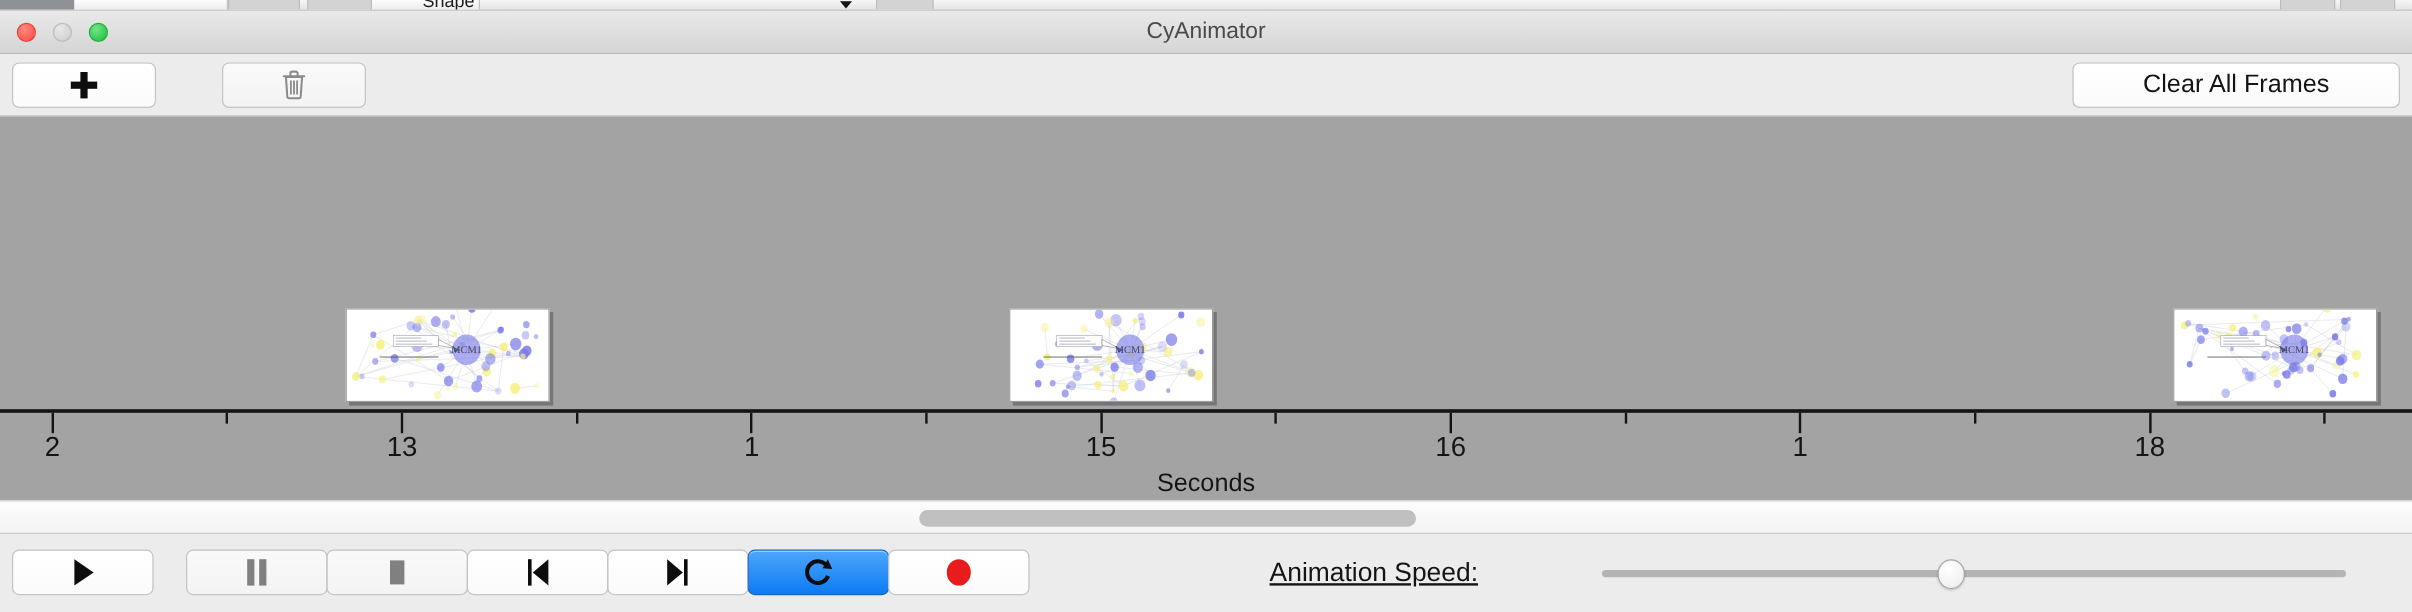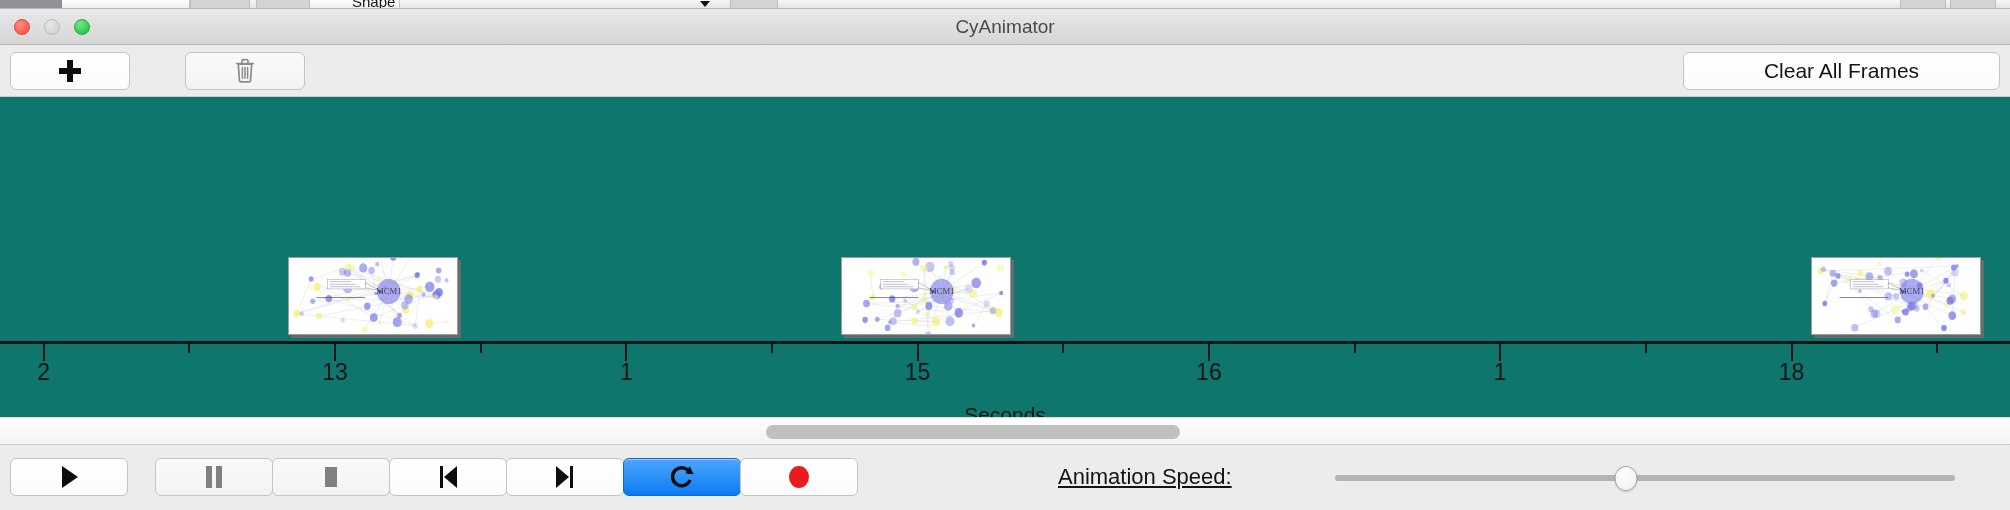--- a/index.html
+++ b/index.html
@@ -73,40 +73,40 @@
     position:absolute; top:7px; height:38px;
     border:1px solid #c4c4c4; border-radius:6px;
     display:flex; align-items:center; justify-content:center;
     cursor:pointer;
   }
   .tb-btn.enabled { background:linear-gradient(#ffffff,#fbfbfb); }
   .tb-btn.disabled{ background:linear-gradient(#fafafa,#f3f3f3); cursor:default; }
   #btn-add   { left:10px;  width:120px; }
   #btn-delete{ left:185px; width:120px; }
   #btn-clear {
-    right:10px; width:317px; top:7px; height:38px;
+    right:10px; width:273px; top:7px; height:38px;
     background:linear-gradient(#ffffff,#fbfbfb);
     border:1px solid #c4c4c4; border-radius:6px;
     position:absolute; display:flex; align-items:center; justify-content:center;
     font-size:21px; color:#141414; cursor:pointer;
     font-family:"Liberation Sans", sans-serif;
   }
   .plus-icon {
     position:relative; width:24px; height:24px;
   }
   .plus-icon::before, .plus-icon::after {
     content:""; position:absolute; background:#0d0d0d;
   }
   .plus-icon::before { left:9px; top:1px; width:6px; height:22px; }
   .plus-icon::after  { left:1px; top:9px; width:22px; height:6px; }
 
   
   #timeline {
     position:relative; width:100%; height:320px;
-    background:#0f766e; overflow:hidden;text-decoration:underline;
+    background:#a3a3a3; overflow:hidden;text-decoration:underline;
   }
   .frame-thumb {
     position:absolute;
     background:#ffffff;
     border:1px solid #9b9b9b;
     box-shadow:3px 3px 0 0 rgba(110,110,110,0.85);
     overflow:hidden;
   }
   .frame-thumb svg { display:block; width:100%; height:100%; }
 
@@ -121,21 +121,20 @@
   .tick.minor { height:9px; }
   .tick-label {
     position:absolute; top:262px;
     font-size:23px; color:#141414; transform:translateX(-50%);
     font-family:"Liberation Sans", sans-serif; white-space:nowrap;
   }
   #axis-title {
     position:absolute; top:294px; left:0; right:0; text-align:center;
     font-size:21px; color:#141414;
     font-family:"Liberation Sans", sans-serif;
-    margin-top:12px;
   }
 
   
   #scroll-track {
     position:relative; width:100%; height:28px;
     background:linear-gradient(#fdfdfd,#f4f4f4);
     border-top:1px solid #dcdcdc; border-bottom:1px solid #c9c9c9;
   }
   #scroll-thumb {
     position:absolute; top:7px; height:14px;

